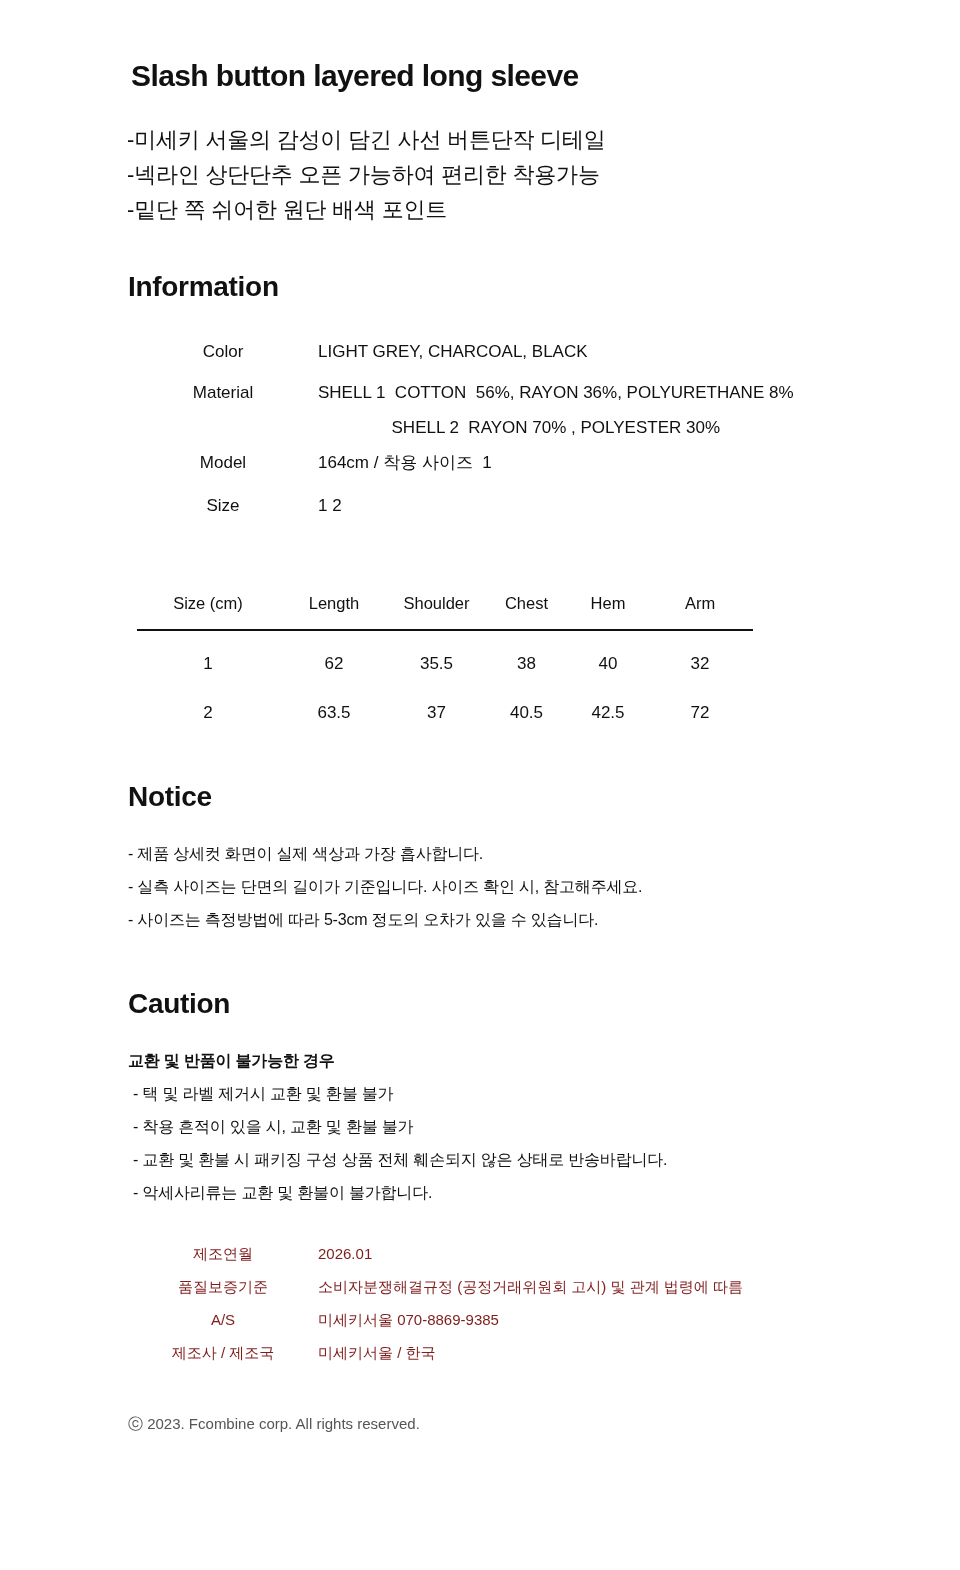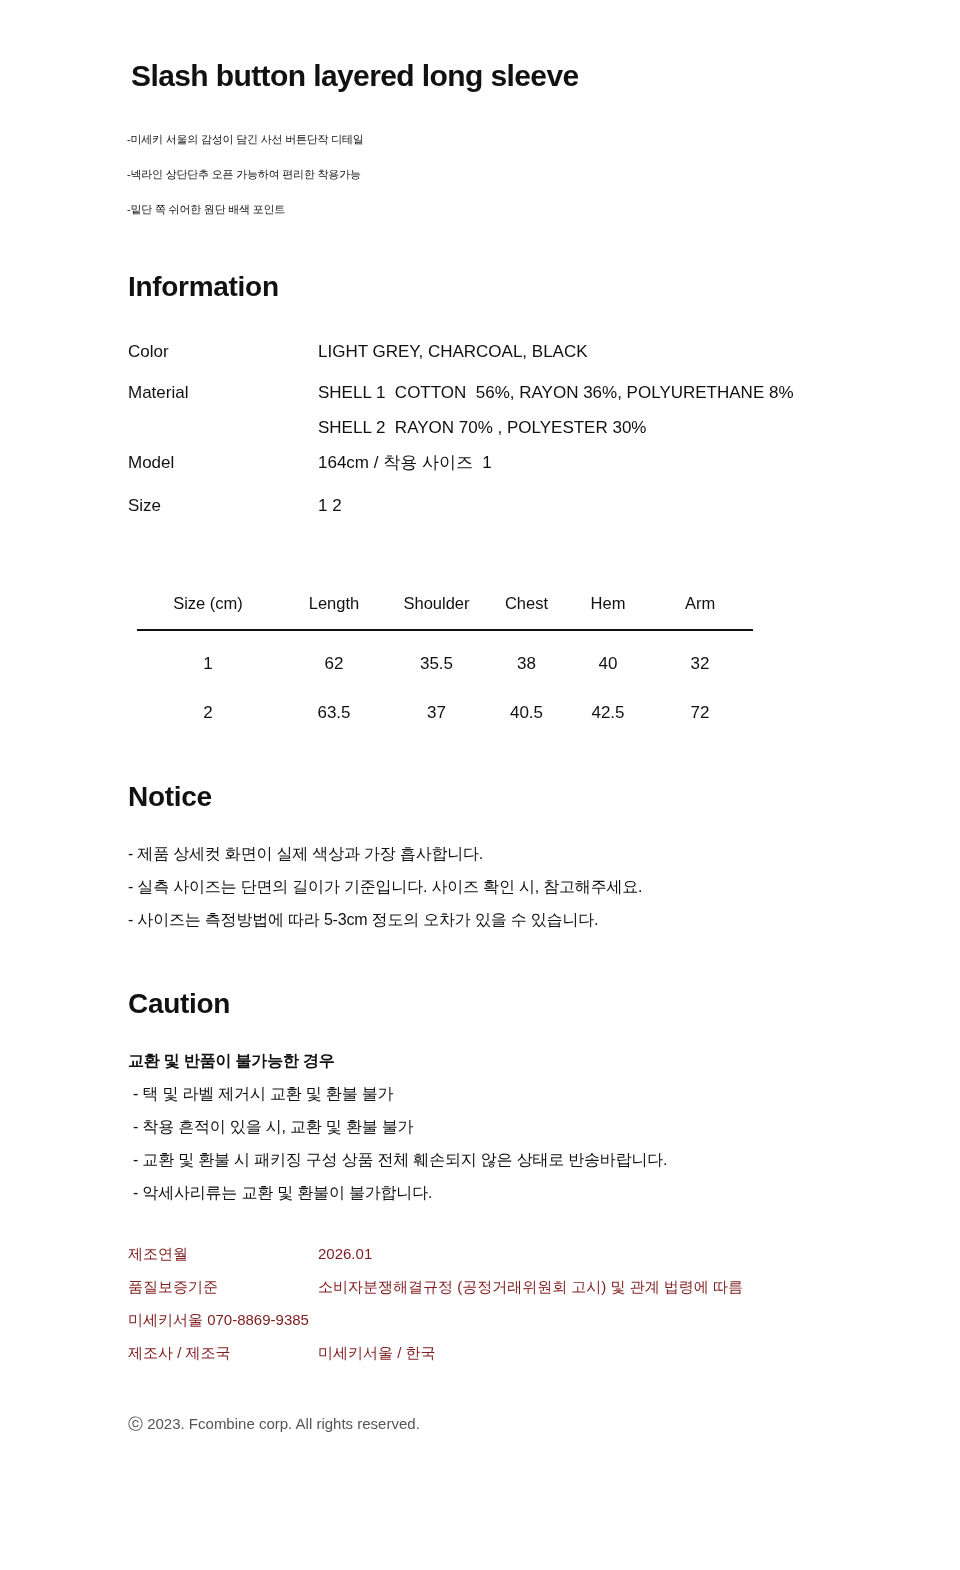--- a/index.html
+++ b/index.html
@@ -7,30 +7,30 @@
   body {
     width:960px; height:1570px; overflow:hidden;
     font-family:"Liberation Sans", sans-serif;
     color:#111111;
     -webkit-font-smoothing:antialiased;
   }
   .title {
     margin:58px 12px 0 131px;
     font-size:30px; font-weight:700; letter-spacing:-0.6px; line-height:36px;
   }
-  .bullets { margin:28px 0 0 127px; font-size:11px; letter-spacing:-0.2px; }
+  .bullets { margin:28px 0 0 127px; font-size:22px; letter-spacing:-0.2px; }
   .bullets .bullet-line { line-height:35px; }
 
   h2.section { margin-left:128px; font-size:28px; font-weight:700; line-height:40px; letter-spacing:-0.3px; }
   .section-information { margin-top:40px; }
   .section-notice { margin-top:48px; }
   .section-caution { margin-top:48px; }
 
   .info-rows { margin-left:128px; font-size:17px; }
-  .info-row { display:flex; align-items:flex-start; line-height:22px; }
+  .info-row { display:flex; align-items:flex-start; line-height:22px;text-align:center; }
   .info-row .lbl { width:190px; flex:none; }
   .info-row .val { white-space:pre-wrap; }
   .row-color { margin-top:34px; }
   .row-material { margin-top:19px; }
   .row-model { margin-top:13px; }
   .row-size { margin-top:21px; }
   .val-line2 { margin-top:13px; white-space:pre-wrap; }
 
   table.size-table {
     margin:70px 0 0 137px;
@@ -152,20 +152,21 @@
 <div class="manufacture">
   <div class="info-row">
     <span class="lbl">제조연월</span>
     <span class="val">2026.01</span>
   </div>
   <div class="info-row">
     <span class="lbl">품질보증기준</span>
     <span class="val">소비자분쟁해결규정 (공정거래위원회 고시) 및 관계 법령에 따름</span>
   </div>
   <div class="info-row">
+    <span class="lbl">A/S</span>
     <span class="val">미세키서울 070-8869-9385</span>
   </div>
   <div class="info-row">
     <span class="lbl">제조사 / 제조국</span>
     <span class="val">미세키서울 / 한국</span>
   </div>
 </div>
 
 <div class="copyright">ⓒ 2023. Fcombine corp. All rights reserved.</div>
 

